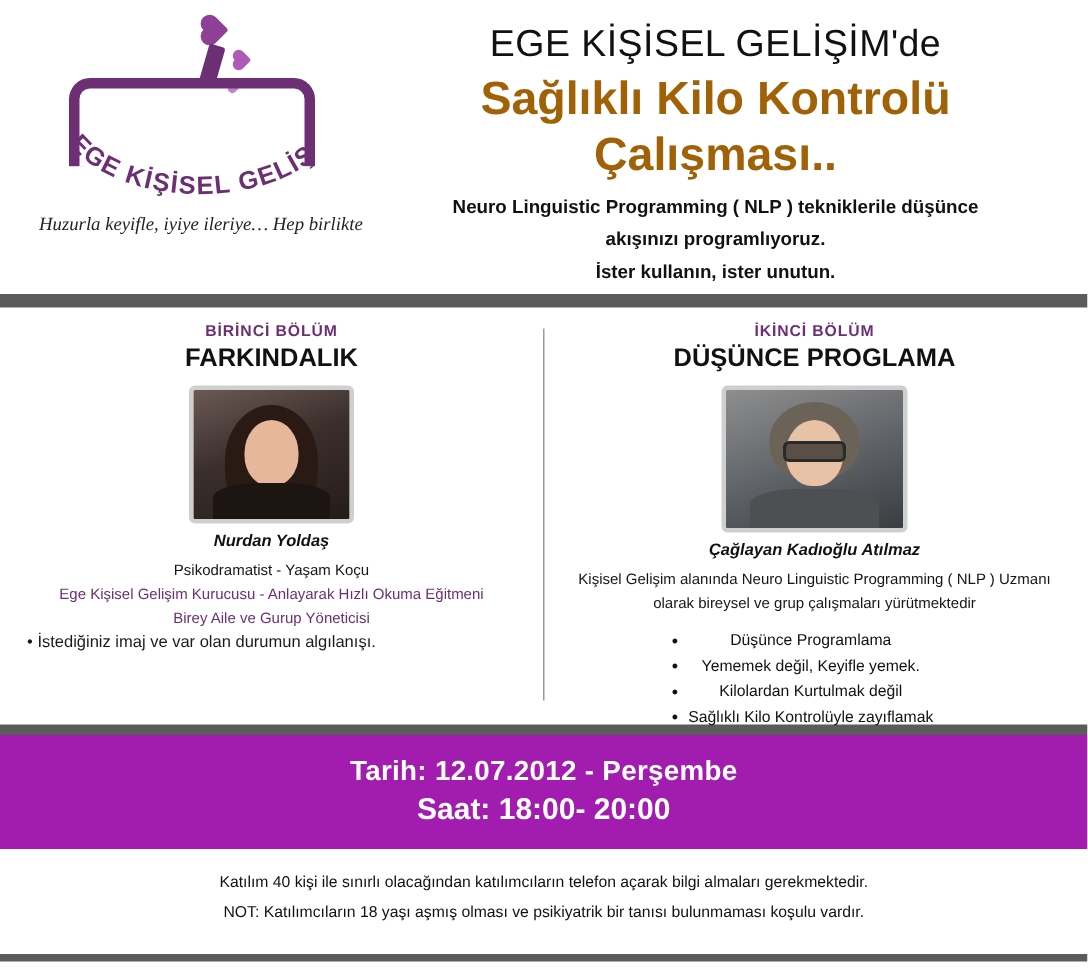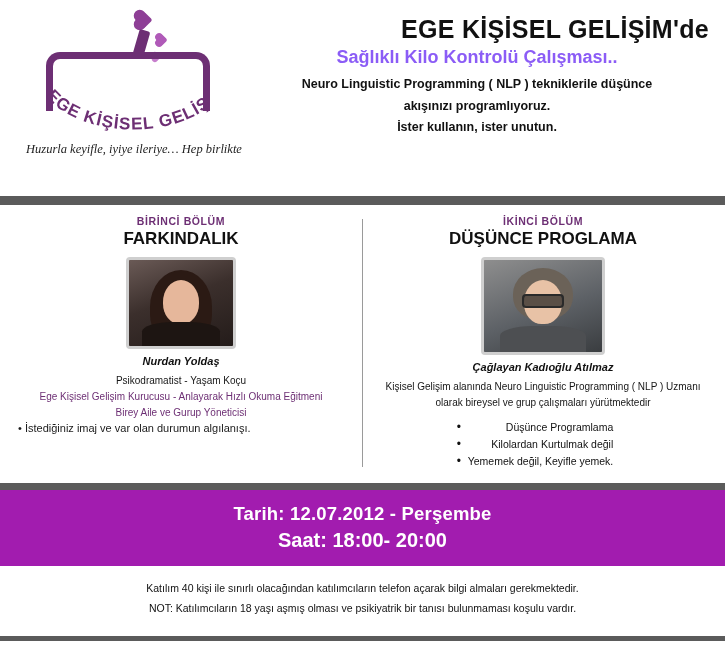--- a/index.html
+++ b/index.html
@@ -98,30 +98,29 @@
   }
 
   .header-text{
     flex:1;
     padding:14px 16px 0 0;
     text-align:center;
     box-sizing:border-box;
   }
   .title1{
     font-size:25px;
-    font-weight:bold;
+    font-weight:normal;
     color:#111;
     letter-spacing:.3px;
     line-height:1.22;
-    text-align:right;
   }
   .title2{
-    font-size:18px;
-    font-weight:bold;
-    color:#8b5cf6;
+    font-size:31px;
+    font-weight:bold;
+    color:#a16207;
     line-height:1.22;
     margin-top:2px;
   }
   .subtitle{
     margin-top:6px;
     font-size:12.5px;
     font-weight:bold;
     color:#111;
     line-height:1.7;
   }
@@ -220,21 +219,21 @@
   .bio{
     font-size:10px;
     color:#161616;
     line-height:1.62;
   }
   .bio .accent{color:#6d2f74;}
   .bullets{
     margin:8px 16px 0 0;
     padding:0;
     list-style:none;
-    text-align:right;
+    text-align:center;
     display:inline-block;
   }
   .bullets li{
     font-size:10.5px;
     color:#111;
     line-height:1.62;
     position:relative;
     padding-left:11px;
   }
   .bullets li:before{
@@ -358,22 +357,23 @@
         <div class="glasses"></div>
         <div class="body"></div>
       </div>
       <div class="person-name">Çağlayan Kadıoğlu Atılmaz</div>
       <div class="bio">
         <div>Kişisel Gelişim alanında Neuro Linguistic Programming ( NLP ) Uzmanı</div>
         <div>olarak bireysel ve grup çalışmaları yürütmektedir</div>
       </div>
       <ul class="bullets">
         <li>Düşünce Programlama</li>
+        <li>Yememek değil, Keyifle yemek.</li>
         <li>Kilolardan Kurtulmak değil</li>
-        <li>Yememek değil, Keyifle yemek.</li>
+        <li>Sağlıklı Kilo Kontrolüyle zayıflamak</li>
       </ul>
     </div>
   </div>
 
   <div class="band thin"></div>
 
   <div class="darkband">
     <div class="date-line">Tarih: 12.07.2012  - Perşembe</div>
     <div class="time-line">Saat:  18:00- 20:00</div>
   </div>

